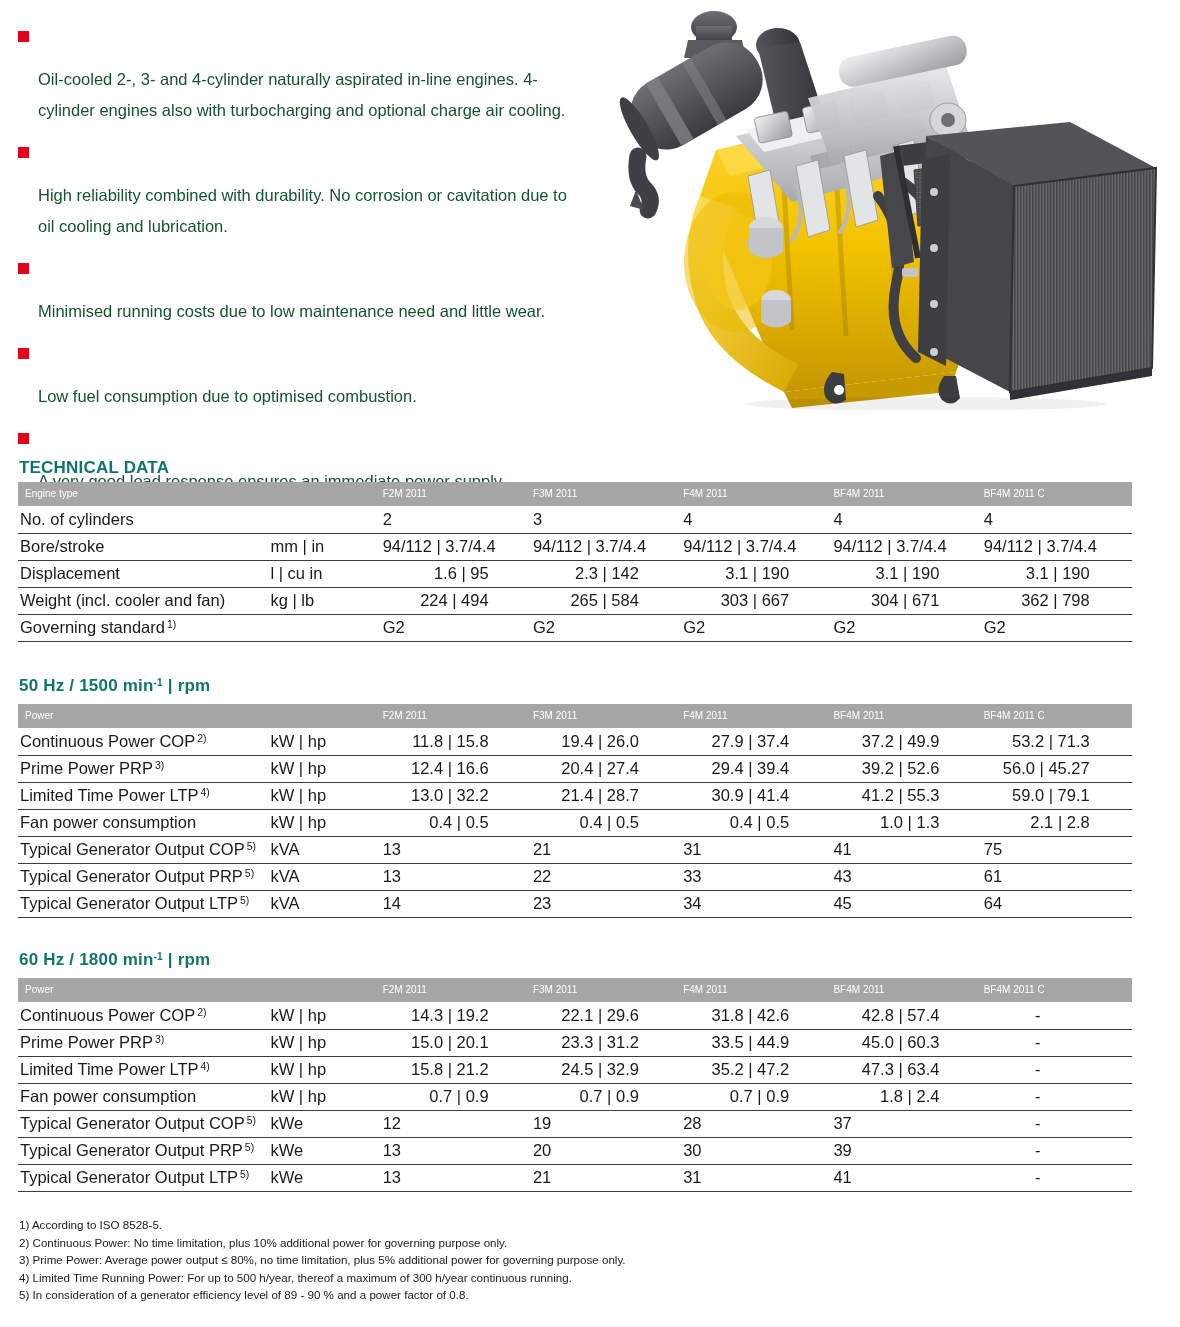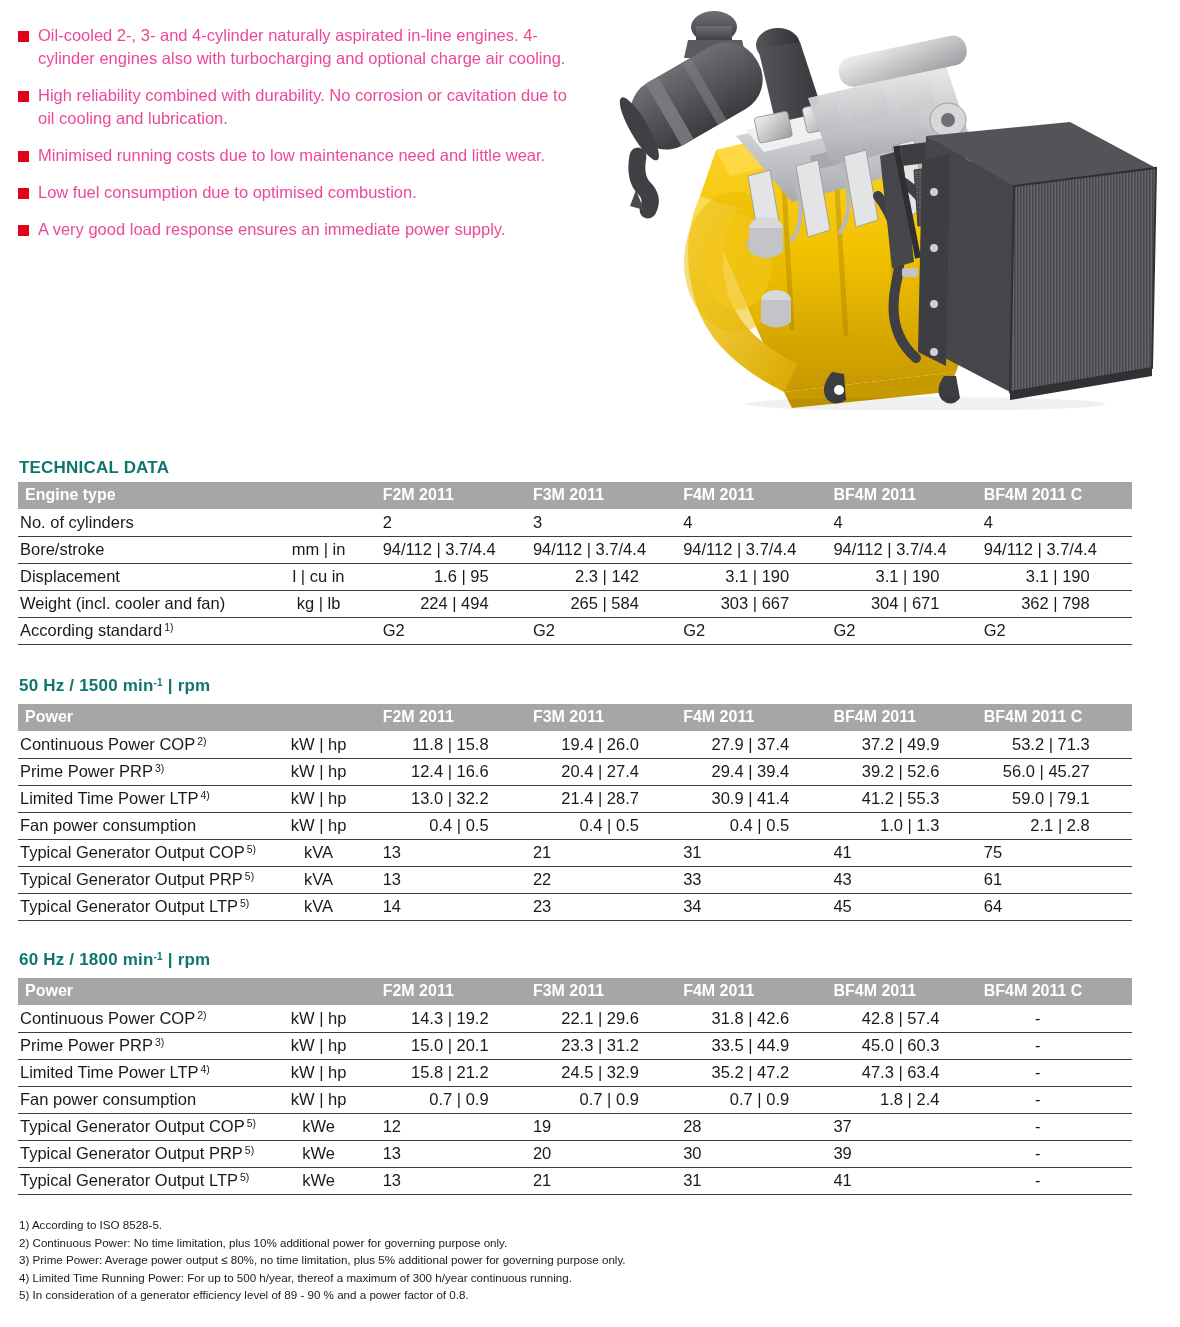--- a/index.html
+++ b/index.html
@@ -26,22 +26,23 @@
   }
   .bullet {
     flex: 0 0 auto;
     width: 11px; height: 11px;
     background: #e2001a;
     margin-top: 7px;
     margin-right: 9px;
   }
   .feature-text {
     font-size: 16.5px;
-    line-height: 23px;
-    color: #ec4899;
+    line-height: 31px;
+    color: #14532d;
+    margin-top: 40px;
   }
 
   
   .engine-figure {
     position: absolute;
     left: 596px; top: 0px;
     width: 584px; height: 410px;
     overflow: hidden;
   }
   .engine-figure svg { display: block; }
@@ -65,22 +66,22 @@
     border-collapse: collapse;
     font-size: 16px;
   }
   table.spec col.c-label { width: 252px; }
   table.spec col.c-unit  { width: 110px; }
   table.spec col.c-data  { width: 150px; }
 
   table.spec thead th {
     background: #a6a6a6;
     color: #ffffff;
-    font-weight: bold;
-    font-size: 16px;
+    font-weight: normal;
+    font-size: 10px;
     text-align: left;
     padding: 4px 0 5px 0;
     height: 24px;
     border: none;
     white-space: nowrap;
   }
   table.spec thead th.h-label { padding-left: 7px; }
   table.spec thead th.h-unit  { }
   table.spec thead th.h-data  { padding-left: 2px; margin-top: 45px; }
 
@@ -88,21 +89,21 @@
     border-bottom: 1px solid #3c3c3c;
     padding: 3px 0 3px 0;
     height: 27px;
     vertical-align: middle;
     white-space: nowrap;
     font-size: 16.5px;
     color: #1a1a1a;
   }
   table.spec tbody tr:last-child td { border-bottom: 1px solid #3c3c3c; }
   table.spec tbody td.lbl { padding-left: 2px; text-align: left; }
-  table.spec tbody td.unit { text-align: center; padding-right: 14px; }
+  table.spec tbody td.unit { text-align: left; padding-right: 14px; }
   table.spec tbody td.val { text-align: left; padding-left: 2px; }
   table.spec tbody td.dash { text-align: center; padding-right: 40px; }
   sup.fn { font-size: 10.5px; vertical-align: 5px; margin-left: 2px; }
 
   
   .pairwrap { display: inline-block; min-width: 128px; }
   .pairwrap.rt { text-align: right; padding-right: 22px; }
 
   
   .footnotes {
@@ -370,21 +371,21 @@
         <tr>
           <td class="lbl"><span>Weight (incl. cooler and fan)</span></td>
           <td class="unit">kg | lb</td>
           <td class="val"><span class="pairwrap rt">224 | 494</span></td>
           <td class="val"><span class="pairwrap rt">265 | 584</span></td>
           <td class="val"><span class="pairwrap rt">303 | 667</span></td>
           <td class="val"><span class="pairwrap rt">304 | 671</span></td>
           <td class="val"><span class="pairwrap rt">362 | 798</span></td>
         </tr>
         <tr>
-          <td class="lbl"><span>According standard</span><sup class="fn">1)</sup></td>
+          <td class="lbl"><span>Governing standard</span><sup class="fn">1)</sup></td>
           <td class="unit"></td>
           <td class="val">G2</td>
           <td class="val">G2</td>
           <td class="val">G2</td>
           <td class="val">G2</td>
           <td class="val">G2</td>
         </tr>
       </tbody>
   </table>
 

